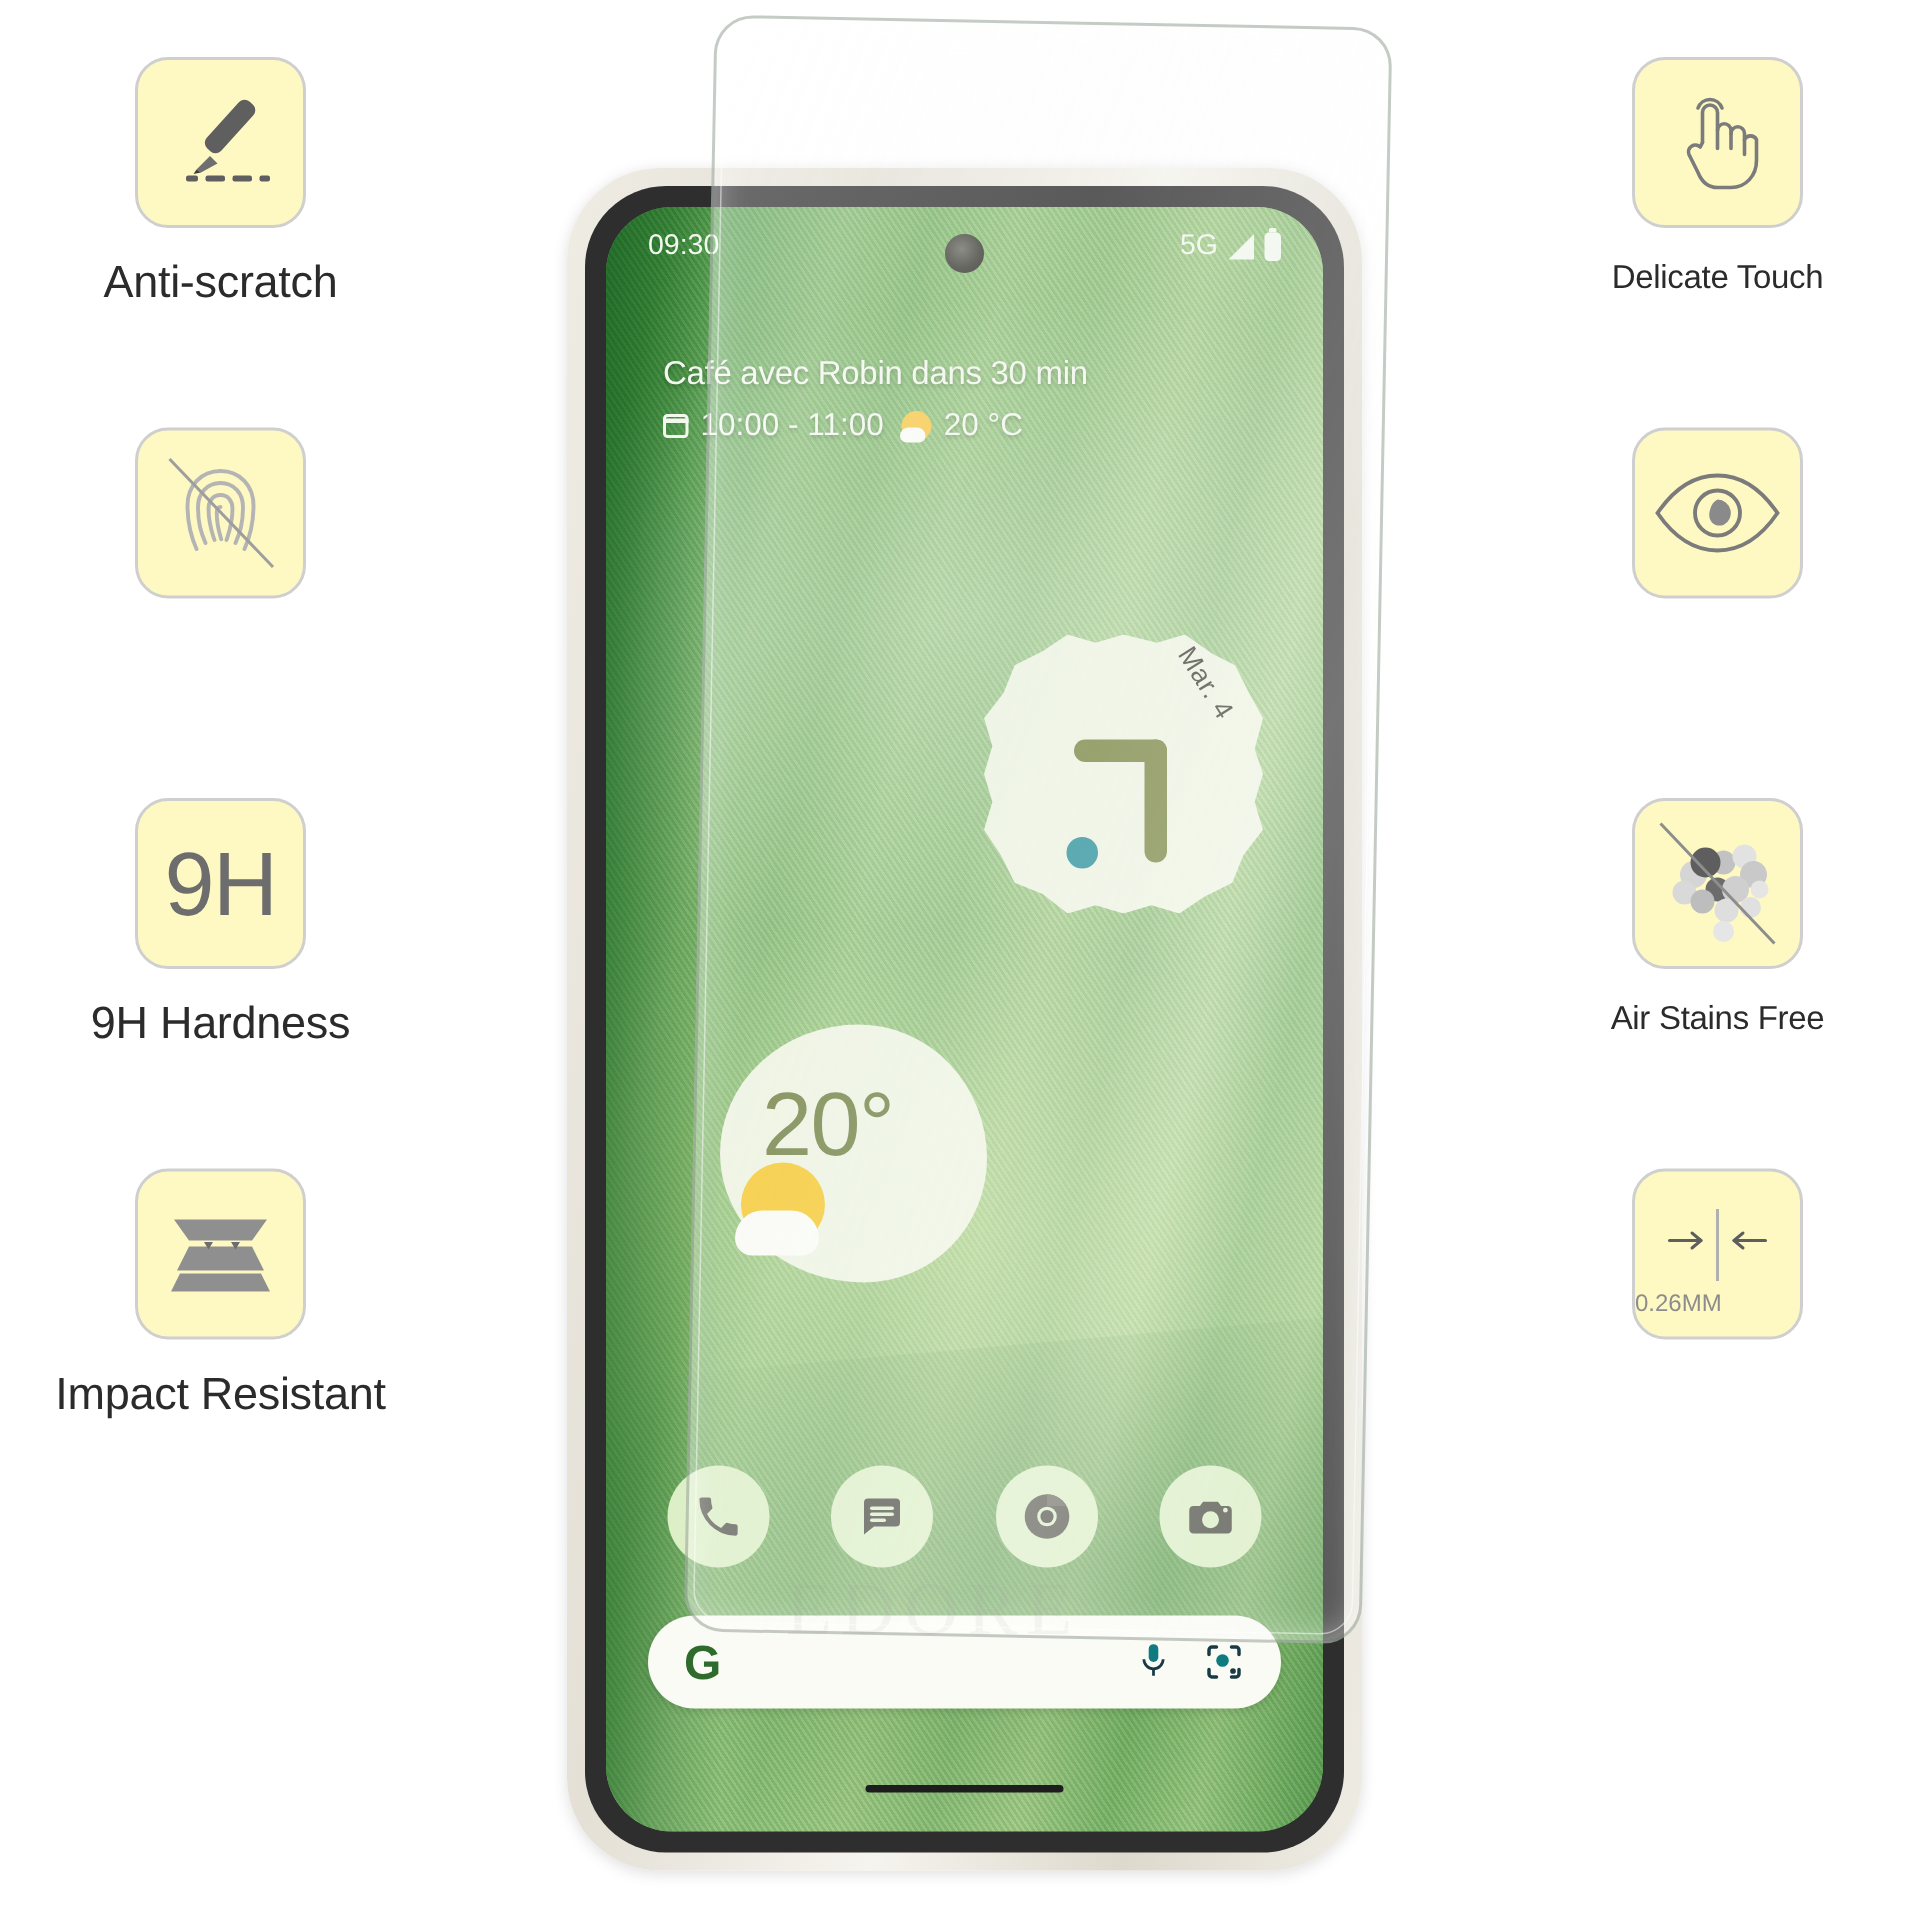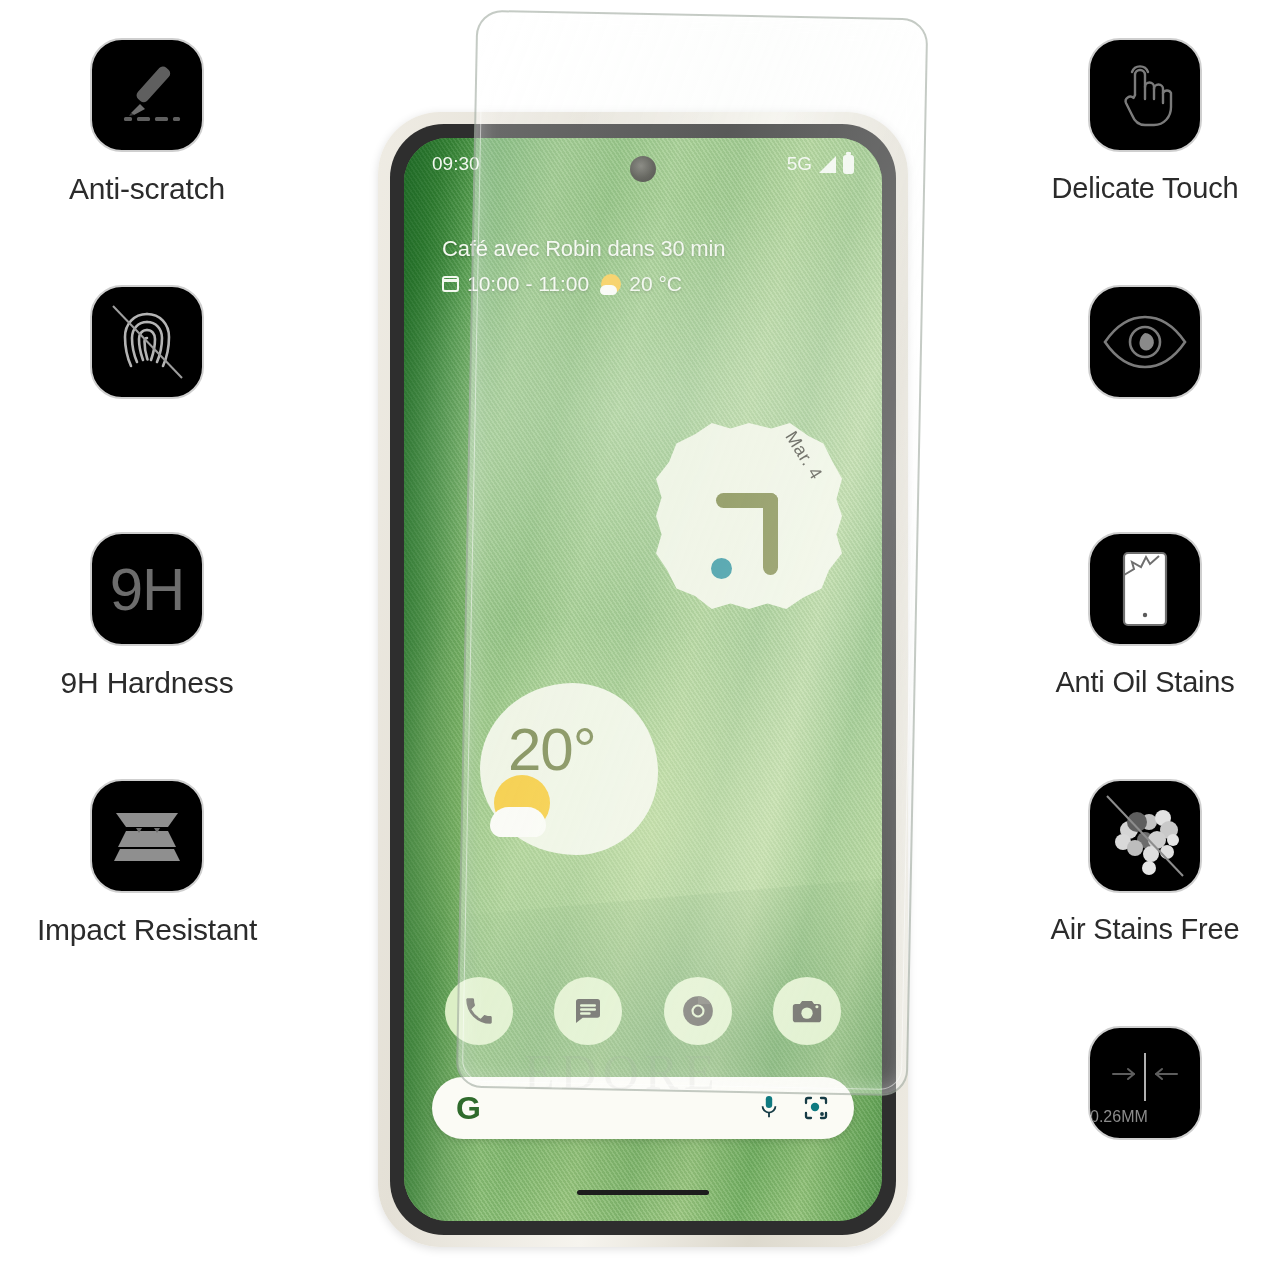--- a/index.html
+++ b/index.html
@@ -38,37 +38,37 @@
     display: flex;
     flex-direction: column;
     align-items: center;
     justify-content: flex-start;
   }
 
   .ficon {
     width: 114px;
     height: 114px;
     border: 2px solid #cfcfcf;
-    border-radius: 32px;
-    background: #000000;
+    border-radius: 22px;
+    background: #fef9c3;
     display: flex;
     align-items: center;
     justify-content: center;
     position: relative;
     overflow: hidden;
   }
   .flabel {
     margin-top: 20px;
     font-size: 30px;
     color: #2b2b2b;
     letter-spacing: -0.2px;
     white-space: nowrap;
     text-align: center;
   }
-  #col-right .flabel { font-size: 29px; }
+  #col-right .flabel { font-size: 22px; }
 
   
   .nineh {
     font-size: 60px;
     color: #6d6d6d;
     font-family: "Liberation Sans", sans-serif;
     letter-spacing: -1px;
   }
   
   .thick-lbl {
@@ -488,30 +488,20 @@
     <div class="feature">
       <div class="ficon">
         <svg width="90" height="62" viewBox="0 0 90 62">
           <path d="M5 31C18 12 32 6 45 6s27 6 40 25c-13 19-27 25-40 25S18 50 5 31z" fill="none" stroke="#7b7b7b" stroke-width="2.6"></path>
           <circle cx="45" cy="31" r="15" fill="none" stroke="#7b7b7b" stroke-width="2.6"></circle>
           <path d="M45 22a9 9 0 0 1 4 17c-7 2-11-4-9-10 1-4 3-6 5-7z" fill="#8a8a8a"></path>
         </svg>
       </div>
     </div>
 
-    <div class="feature">
-      <div class="ficon">
-        <svg width="70" height="88" viewBox="0 0 70 88">
-          <rect x="14" y="8" width="42" height="72" rx="4" fill="#fff" stroke="#6f6f6f" stroke-width="2.2"></rect>
-          <polyline points="14,30 24,24 22,17 31,22 36,12 40,19 49,11" fill="none" stroke="#6f6f6f" stroke-width="2"></polyline>
-          <circle cx="35" cy="70" r="2.2" fill="#5a5a5a"></circle>
-        </svg>
-      </div>
-      <div class="flabel">Anti Oil Stains</div>
-    </div>
 
     <div class="feature">
       <div class="ficon">
         <svg width="104" height="104" viewBox="0 0 104 104">
           <g>
             <circle cx="36" cy="46" r="9" fill="#d5d5d5"></circle>
             <circle cx="56" cy="38" r="8" fill="#c2c2c2"></circle>
             <circle cx="70" cy="34" r="8" fill="#e2e2e2"></circle>
             <circle cx="44" cy="38" r="10" fill="#5e5e5e"></circle>
             <circle cx="76" cy="46" r="9" fill="#c9c9c9"></circle>

